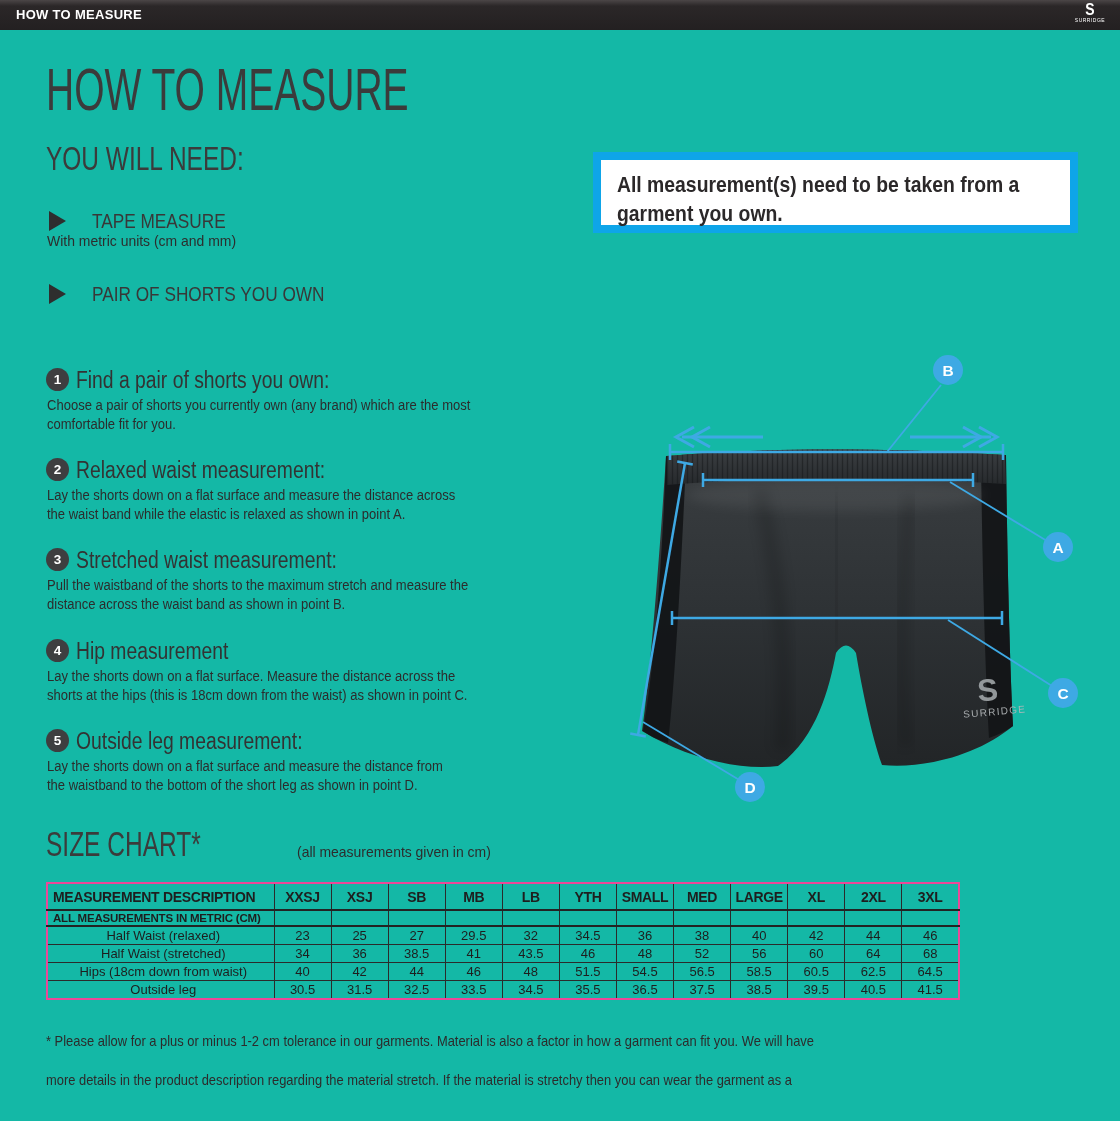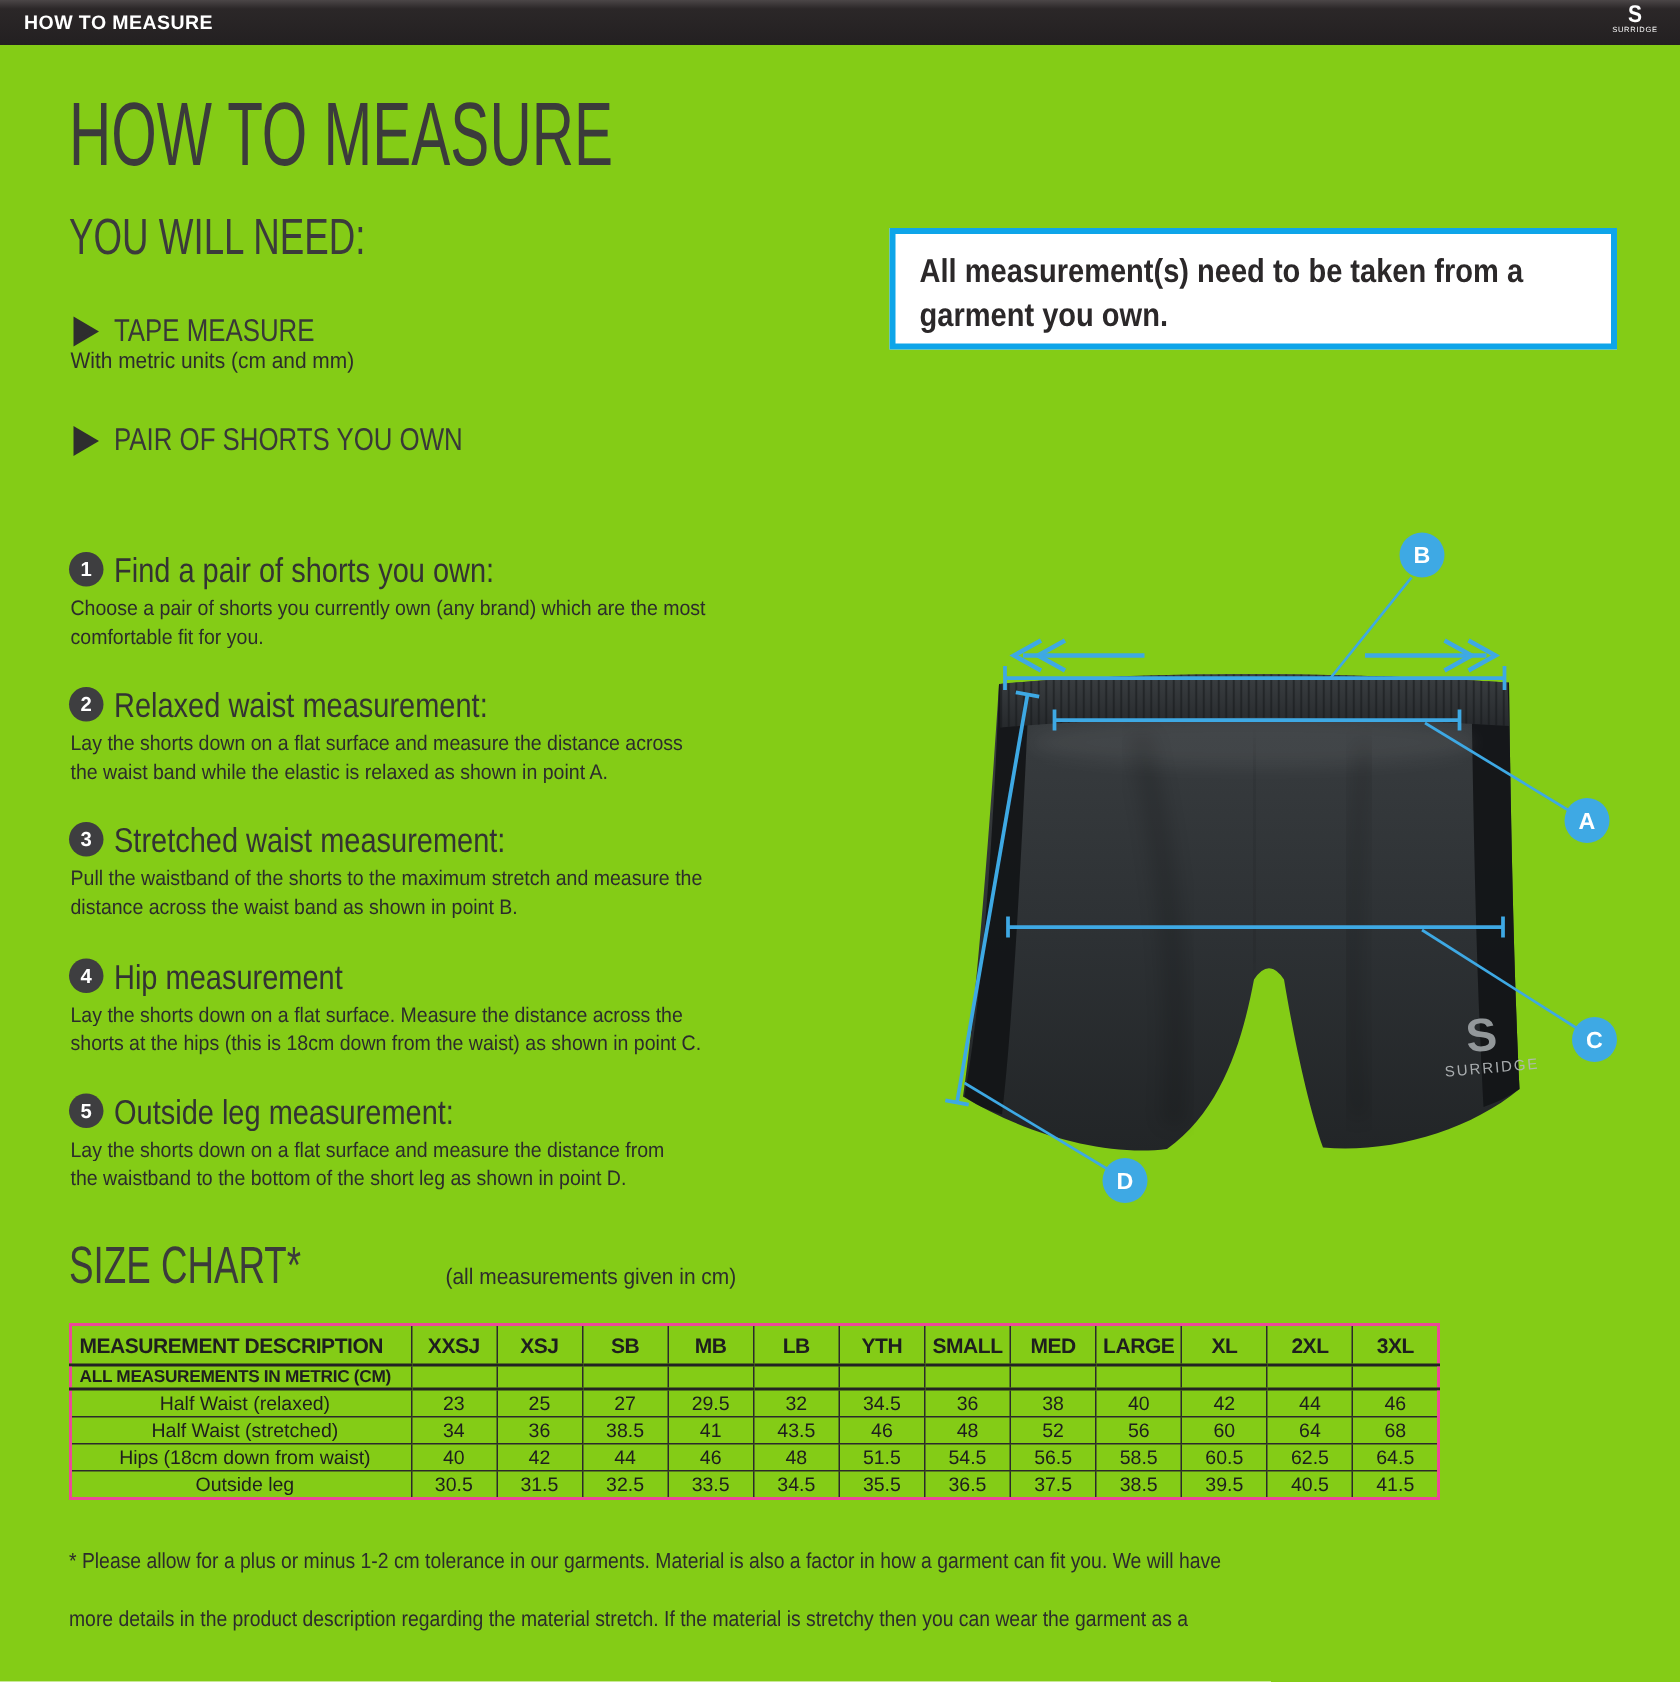--- a/index.html
+++ b/index.html
@@ -1,43 +1,43 @@
 <!DOCTYPE html>
 <html><head>
 <meta charset="utf-8">
 <style>
   html,body{margin:0;padding:0;background:#fff;}
-  #page{position:relative;width:1120px;height:1121px;background:#84cc16;overflow:hidden;
+  #page{position:relative;width:1120px;height:1121px;background:#14b8a6;overflow:hidden;
         font-family:"Liberation Sans","DejaVu Sans",sans-serif;color:#2e2e2e;}
   .cx{display:inline-block;transform-origin:0 50%;white-space:nowrap;}
 
   
   #topbar{position:absolute;left:0;top:0;width:1120px;height:30px;
           background:linear-gradient(#4b4647 0%,#2b2728 20%,#232021 100%);}
   #topbar .bar-title{position:absolute;left:16px;top:7px;color:#fff;font-weight:bold;
           font-size:13px;letter-spacing:.3px;}
   #topbar .logo{position:absolute;right:10px;top:2px;width:40px;text-align:center;color:#fff;}
   #topbar .logo .s{font-size:14px;font-weight:bold;line-height:15px;transform:scaleY(1.15);}
   #topbar .logo .nm{font-size:5px;letter-spacing:.5px;line-height:6px;}
 
   
   #h1{position:absolute;left:46px;top:60px;font-size:60px;line-height:1;color:#3b3b3b;}
   #h1 .cx{transform:scaleX(.65);}
   #h2{position:absolute;left:46px;top:141px;font-size:34px;line-height:1;color:#3b3b3b;}
   #h2 .cx{transform:scaleX(.72);}
 
   .need-tri{position:absolute;left:47px;width:20px;height:22px;}
-  .need-label{position:absolute;left:76px;font-size:21px;line-height:1;color:#383838;text-align:right;}
+  .need-label{position:absolute;left:92px;font-size:21px;line-height:1;color:#383838;text-align:right;}
   .need-label .cx{transform:scaleX(.82);}
   .need-desc{position:absolute;left:47px;font-size:15px;line-height:20px;color:#2d2d2d;}
   .need-desc .cx{transform:scaleX(.93);}
 
   
   #notebox{position:absolute;left:593px;top:152px;width:485px;height:81px;box-sizing:border-box;
-           border:4px solid #0ea5e9;background:#fff;padding:10px 0 0 16px;}
+           border:8px solid #0ea5e9;background:#fff;padding:10px 0 0 16px;}
   #notebox .ln{font-size:22px;font-weight:bold;line-height:29px;color:#2b2829;}
   #notebox .cx{transform:scaleX(.88);}
 
   
   .step{position:absolute;left:46px;width:560px;}
   .badge{position:absolute;left:0;top:0;width:23px;height:23px;border-radius:50%;
          background:#3e3e40;color:#fff;font-size:13.5px;font-weight:bold;
          text-align:center;line-height:23px;}
   .step-h{position:absolute;left:30px;top:0px;font-size:23px;line-height:24px;color:#333;}
   .step-h .cx{transform:scaleX(.84);}

